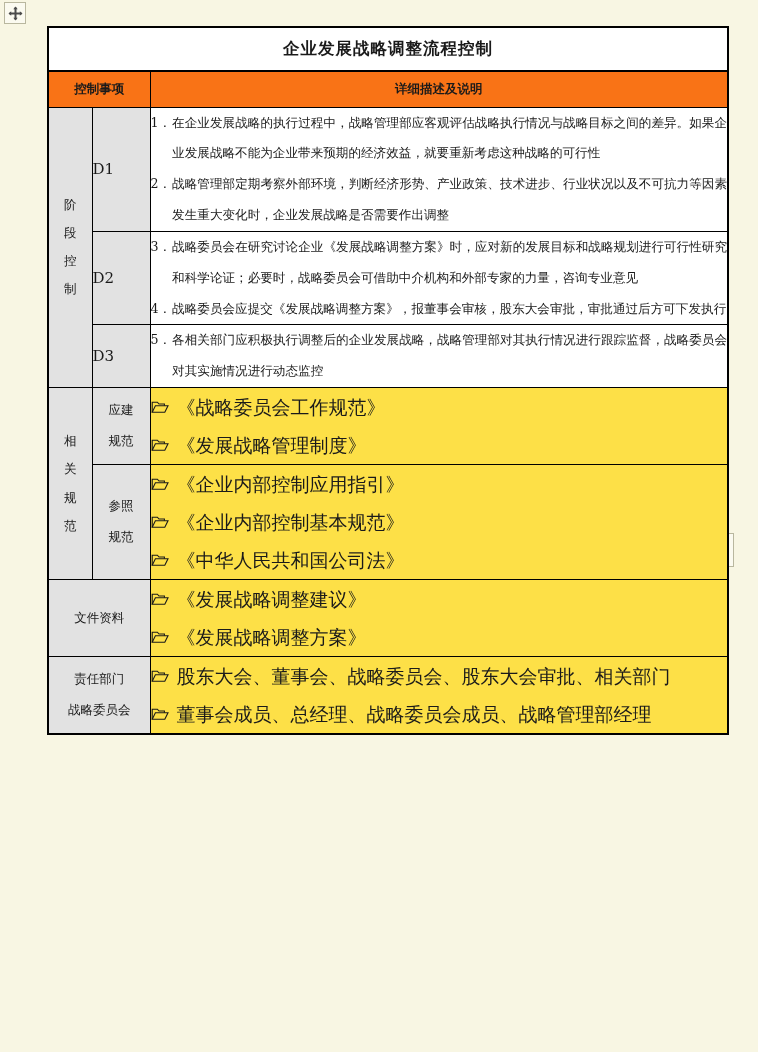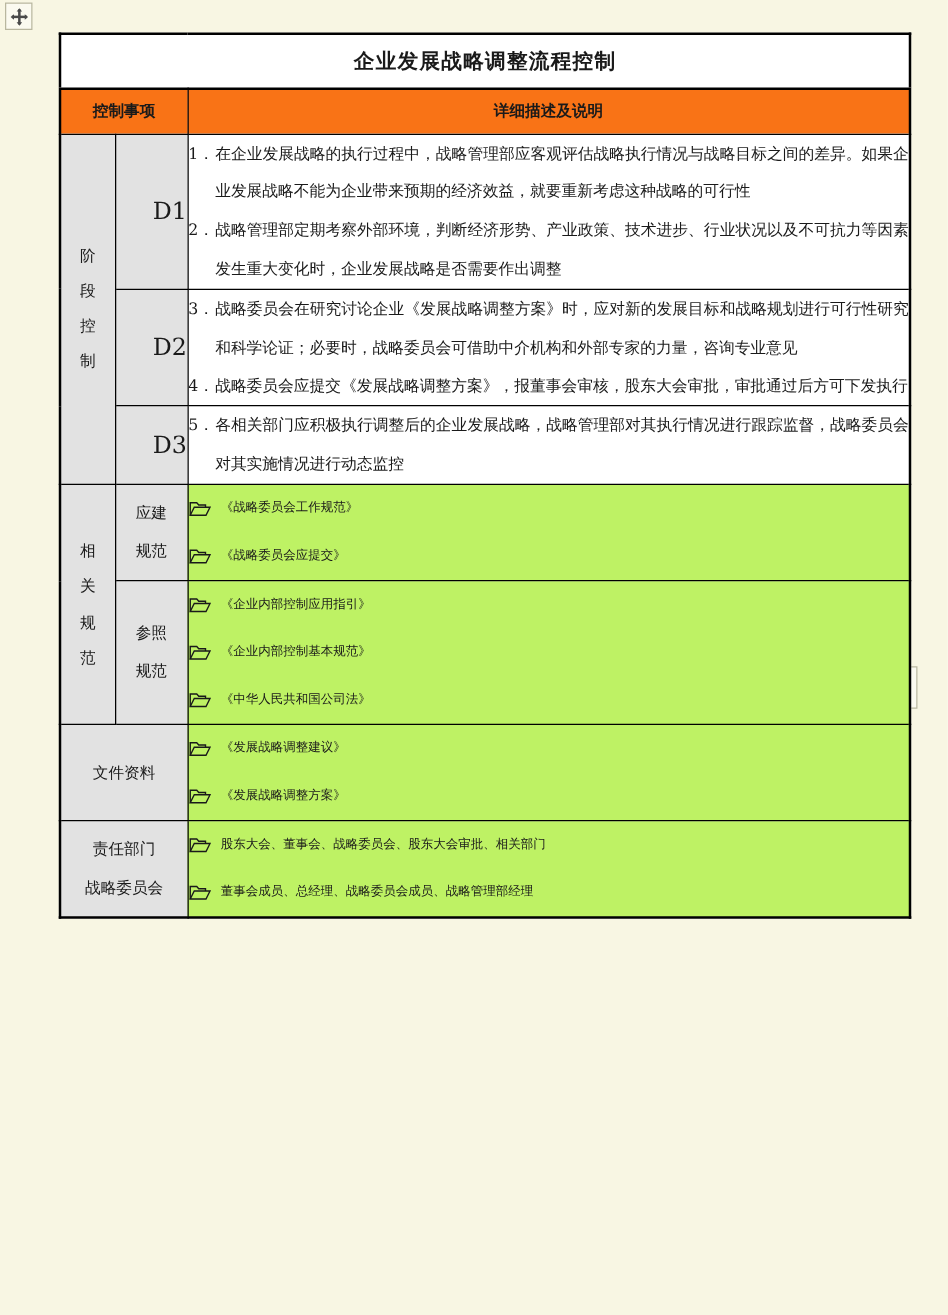--- a/index.html
+++ b/index.html
@@ -83,22 +83,22 @@
   }
 
   
   .gray {
     background: #e2e2e2;
     text-align: center;
     font-size: 12.5px;
   }
   .code-cell {
     background: #e2e2e2;
-    text-align: right;
-    font-size: 19px;
+    text-align: left;
+    font-size: 15px;
     font-family: "DejaVu Serif", "Liberation Serif", serif;
   }
 
   
   .vstack {
     display: flex;
     flex-direction: column;
     align-items: center;
     justify-content: center;
     line-height: 2.25;
@@ -136,23 +136,23 @@
     padding-right: 1px;
   }
   .numtext {
     flex: 1 1 auto;
     text-align: justify;
     text-justify: inter-character;
   }
 
   
   .folder-cell {
-    background: #bef264;
+    background: #fde047;
     padding: 12px 10px 12px 14px;
-    font-size: 10px;
+    font-size: 19px;
   }
   .frow {
     display: flex;
     align-items: center;
     height: 38px;
   }
   .fico {
     flex: 0 0 auto;
     width: 26px;
     display: flex;
@@ -270,21 +270,21 @@
           </span>
           <span class="flabel">《战略委员会工作规范》</span>
         </div>
         <div class="frow">
           <span class="fico">
             <svg width="18" height="14" viewBox="0 0 18 14">
               <path d="M1.2 12.2 V2.2 H6.4 L8.0 4.0 H13.4 V5.8" fill="none" stroke="#1a1a1a" stroke-width="1.1"></path>
               <path d="M1.2 12.2 L4.4 5.8 H17.0 L13.8 12.2 Z" fill="none" stroke="#1a1a1a" stroke-width="1.1"></path>
             </svg>
           </span>
-          <span class="flabel">《战略委员会应提交》</span>
+          <span class="flabel">《发展战略管理制度》</span>
         </div>
       </td>
     </tr>
 
     <tr>
       <td class="gray">
         <div class="twoline">
           <span>参照</span>
           <span>规范</span>
         </div>

